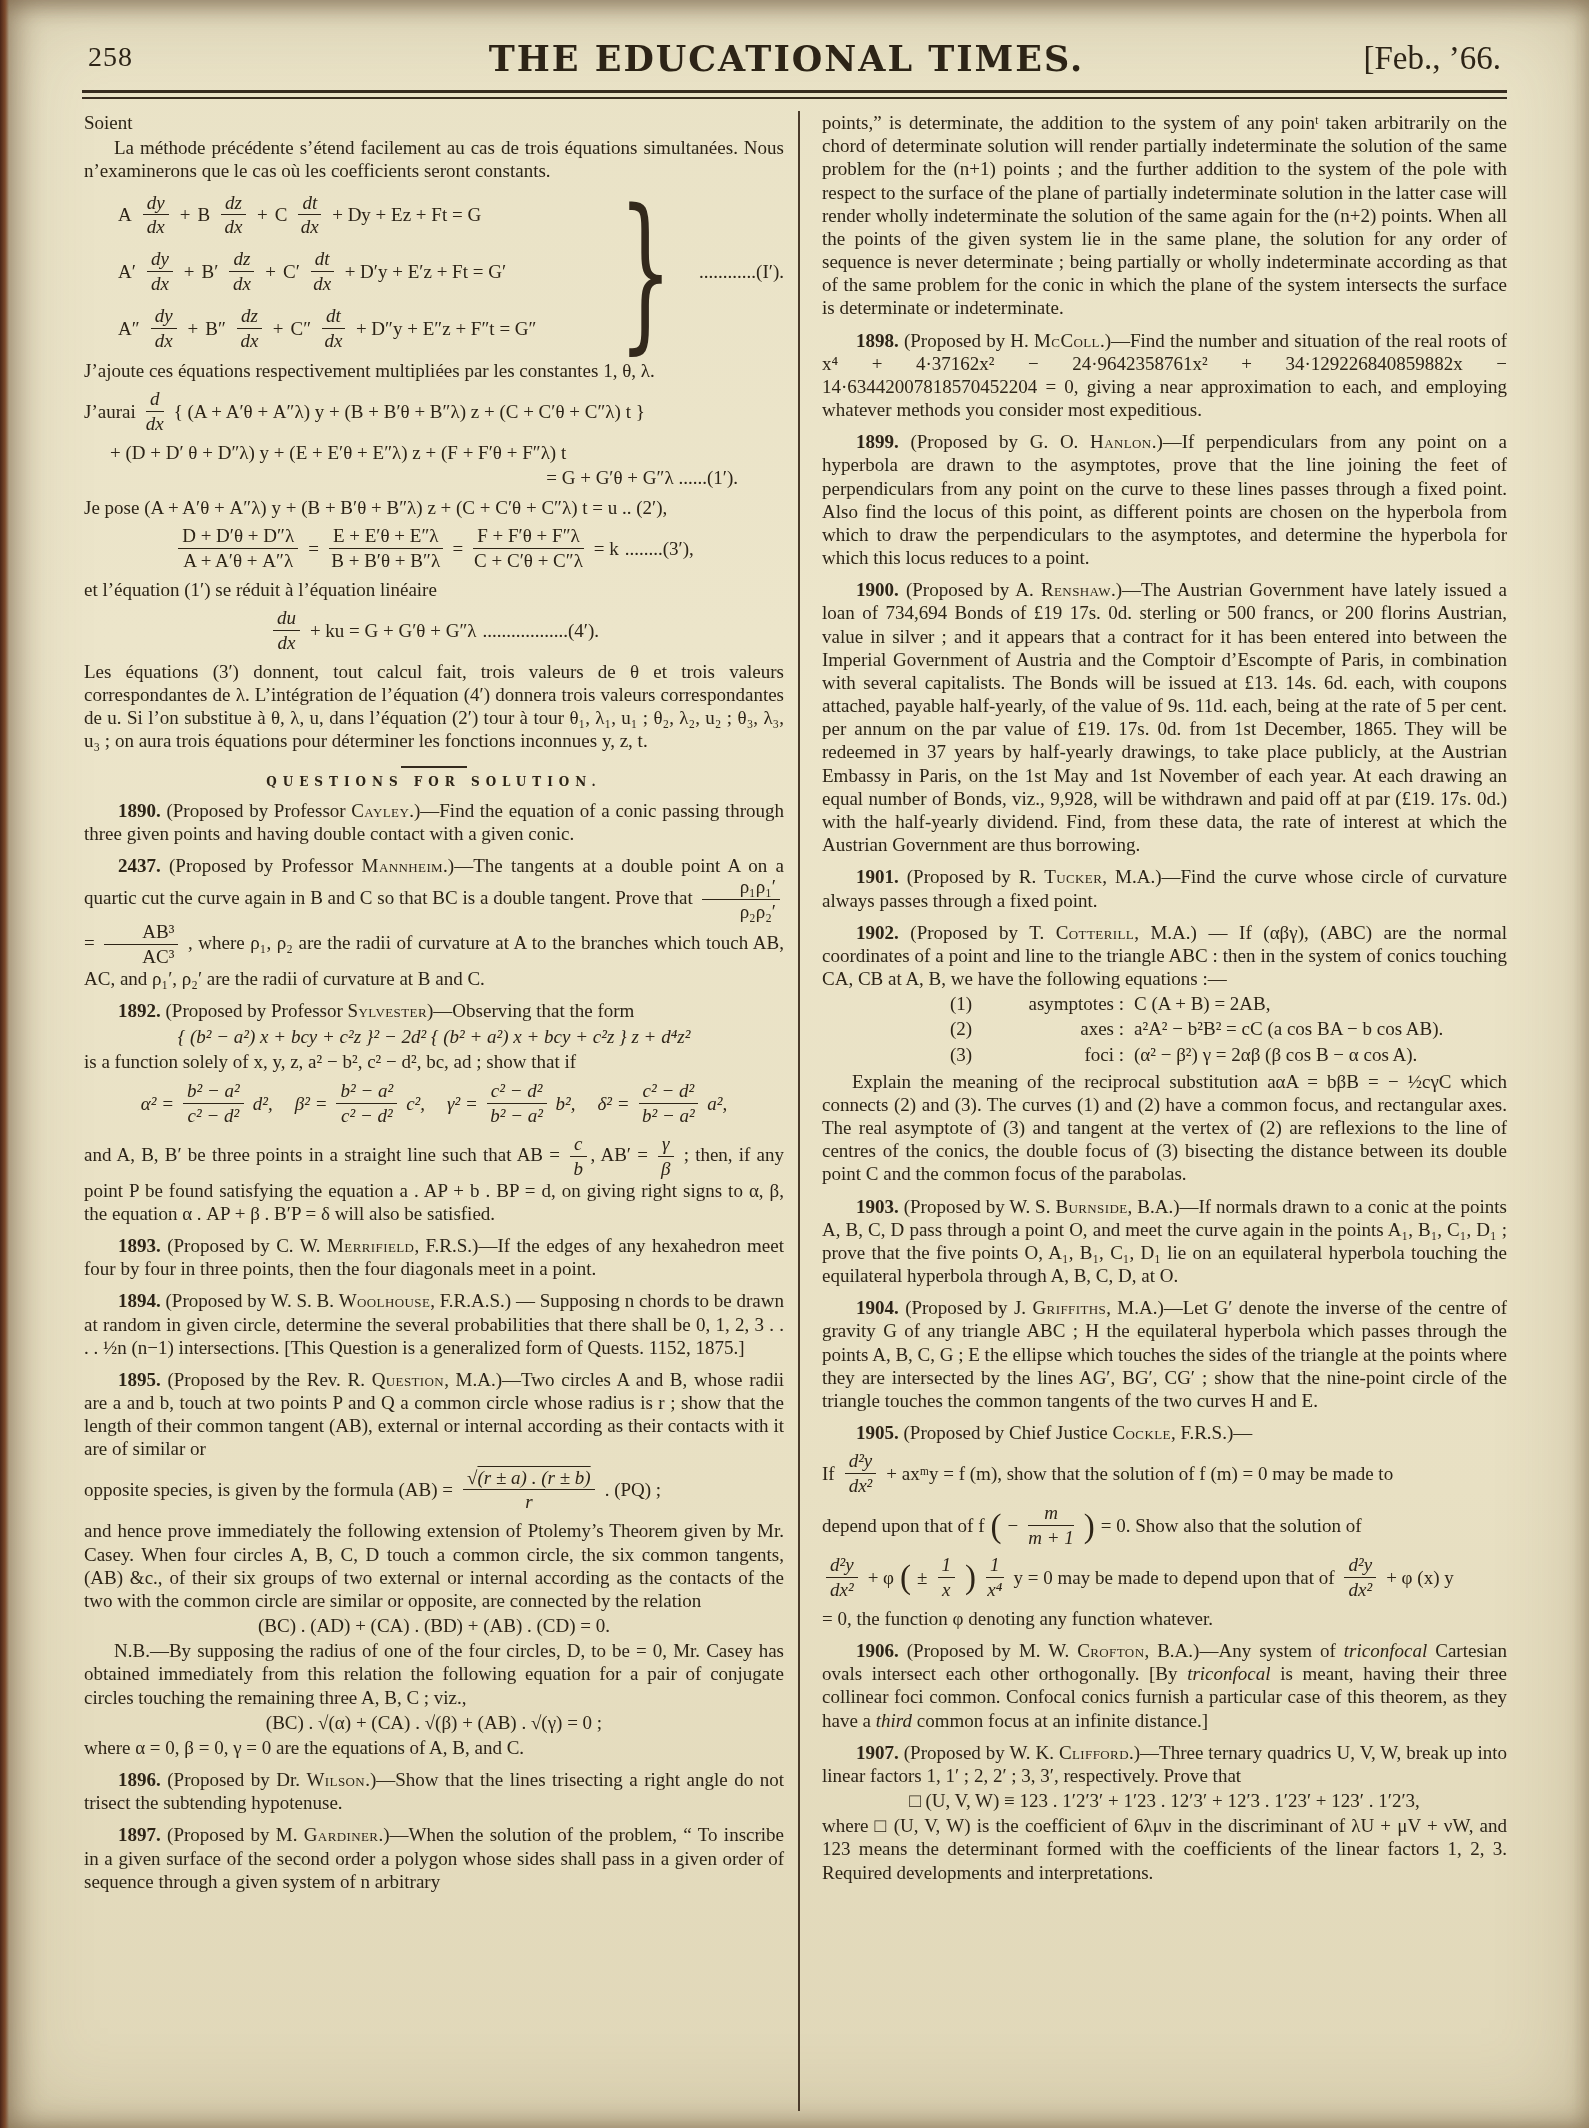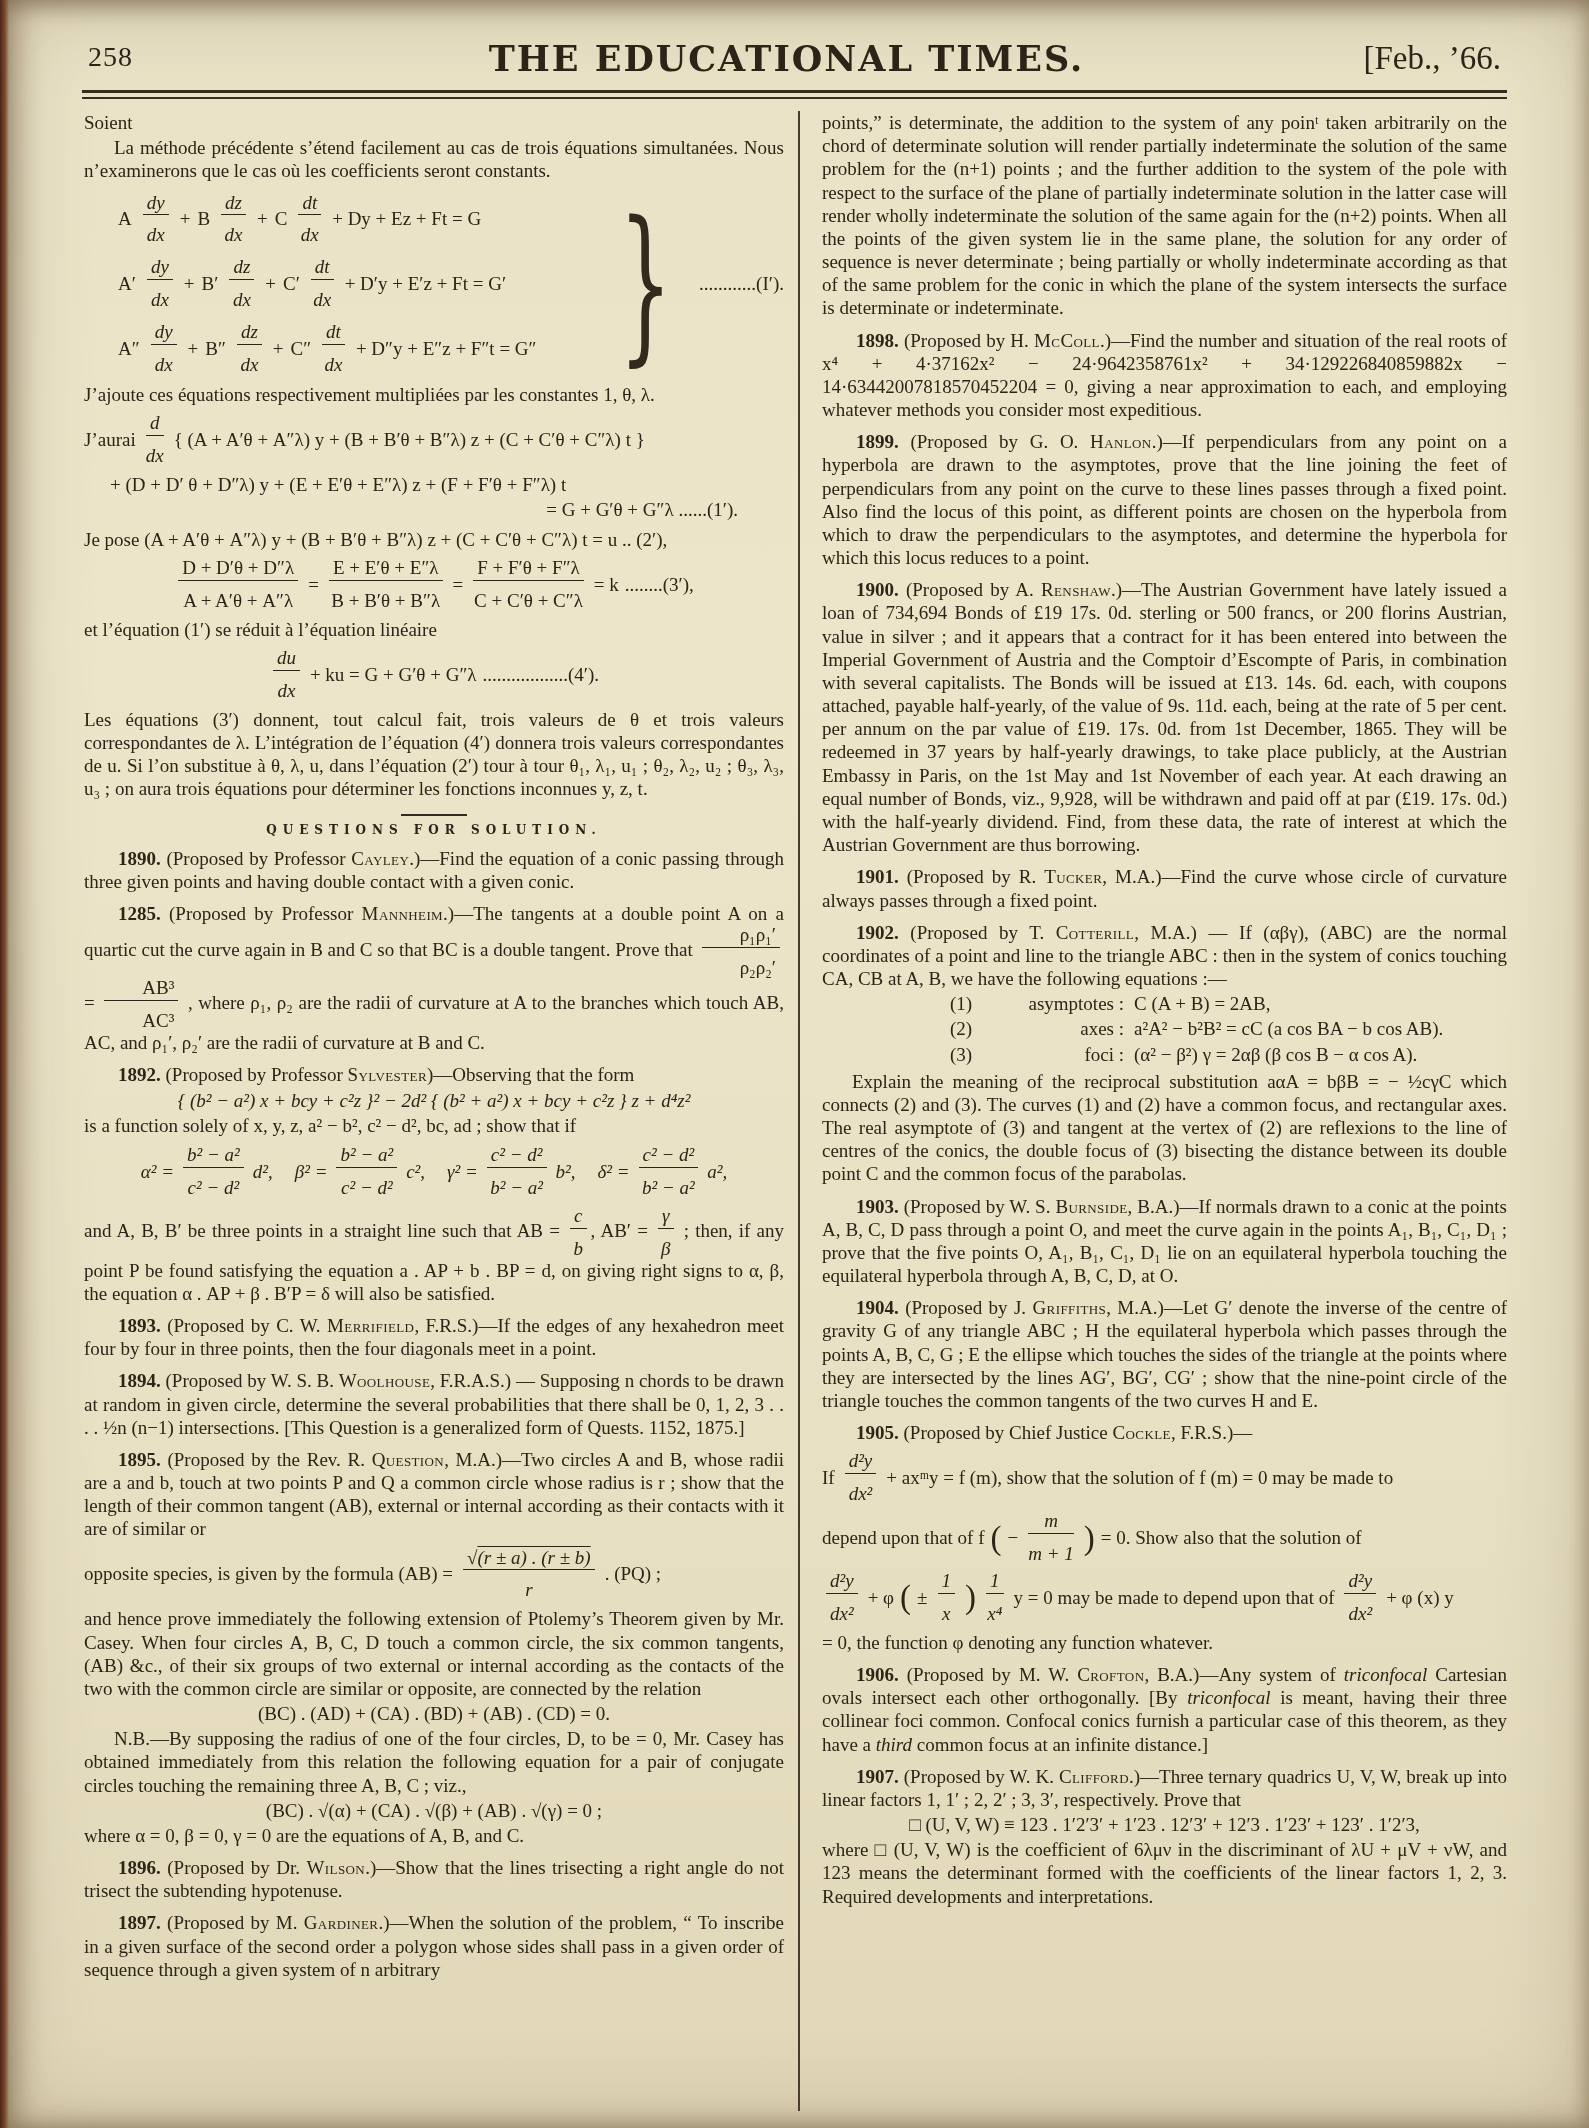--- a/index.html
+++ b/index.html
@@ -38,21 +38,21 @@
   .prob{text-indent:34px;margin-top:9px;}
   .probno{font-weight:700;}
   .sc{font-variant:small-caps;letter-spacing:.4px;}
   .it{font-style:italic;}
   .center-text{text-align:center;}
   .eqright{text-align:right;padding-right:46px;}
   .indent2{text-indent:26px;}
   
   .frac{display:inline-block;text-align:center;vertical-align:middle;margin:0 4px;}
   .frac .fn{display:block;padding:0 4px 2px;border-bottom:1.6px solid #2d2417;line-height:1.05;}
-  .frac .fd{display:block;padding-top:10px;line-height:1.05;}
+  .frac .fd{display:block;padding-top:2px;line-height:1.05;}
   .frac.it .fn,.frac.it .fd{font-style:italic;}
   .rad{text-decoration:overline;}
   
   .eqline{margin:7px 0;display:flex;align-items:center;flex-wrap:wrap;column-gap:6px;}
   .eqcenter{justify-content:center;}
   .term{display:inline-flex;align-items:center;gap:5px;}
   .termrow{display:flex;justify-content:center;align-items:center;gap:22px;margin:8px 0;}
   
   .sys{display:flex;align-items:center;margin:10px 0 8px 6px;}
   .sys-rows{display:flex;flex-direction:column;gap:12px;flex:1;}
@@ -206,21 +206,21 @@
 
       <div class="sep"></div>
       <h2 class="qsec">QUESTIONS FOR SOLUTION.</h2>
 
       <p class="para prob">
         <span class="probno">1890.</span>
         <span>(Proposed by Professor </span><span class="sc">Cayley</span><span>.)—Find the equation of a conic passing through three given points and having double contact with a given conic.</span>
       </p>
 
       <p class="para prob">
-        <span class="probno">1285.</span>
+        <span class="probno">2437.</span>
         <span>(Proposed by Professor </span><span class="sc">Mannheim</span><span>.)—The tangents at a double point A on a quartic cut the curve again in B and C so that BC is a double tangent.   Prove that </span>
         <span class="frac"><span class="fn">ρ₁ρ₁′</span><span class="fd">ρ₂ρ₂′</span></span>
         <span>=</span>
         <span class="frac"><span class="fn">AB³</span><span class="fd">AC³</span></span>
         <span>, where ρ₁, ρ₂ are the radii of curvature at A to the branches which touch AB, AC, and ρ₁′, ρ₂′ are the radii of curvature at B and C.</span>
       </p>
 
       <p class="para prob" style="margin-bottom:2px;">
         <span class="probno">1892.</span>
         <span>(Proposed by Professor </span><span class="sc">Sylvester</span><span>)—Observing that the form</span>

